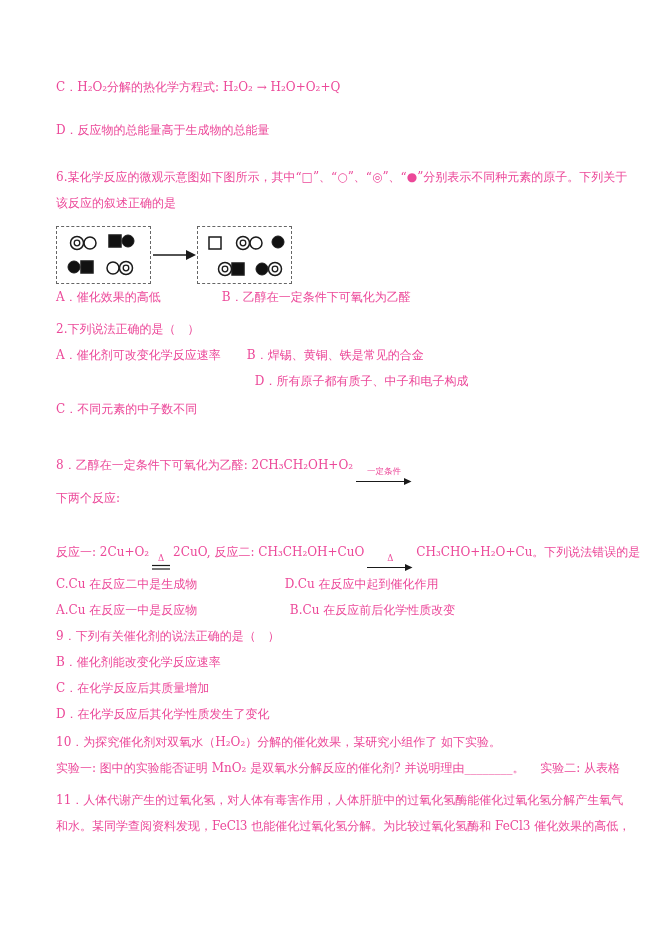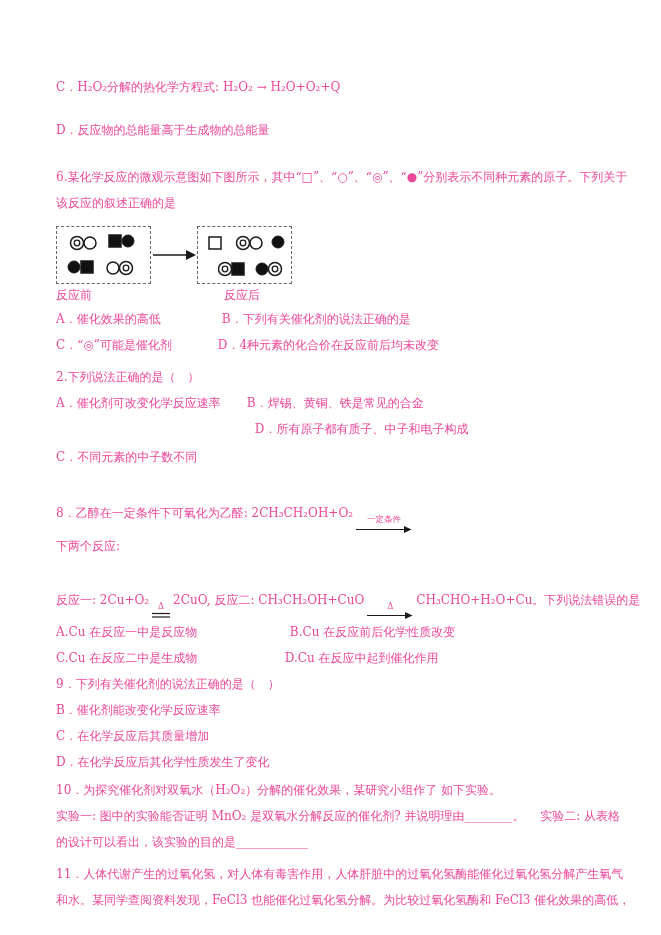--- a/index.html
+++ b/index.html
@@ -62,32 +62,24 @@
         <circle cx="58" cy="16" r="6" fill="none" stroke="#1a1a1a" stroke-width="1.5"></circle>
         <circle cx="80" cy="15" r="6" fill="#111" stroke="#1a1a1a" stroke-width="1"></circle>
         <circle cx="27" cy="42" r="6.5" fill="none" stroke="#1a1a1a" stroke-width="1.5"></circle>
         <circle cx="27" cy="42" r="2.8" fill="none" stroke="#1a1a1a" stroke-width="1.3"></circle>
         <rect x="34" y="36" width="12" height="12" stroke="#1a1a1a" stroke-width="1.5" fill="#111"></rect>
         <circle cx="64" cy="42" r="6" fill="#111" stroke="#1a1a1a" stroke-width="1"></circle>
         <circle cx="77" cy="42" r="6.5" fill="none" stroke="#1a1a1a" stroke-width="1.5"></circle>
         <circle cx="77" cy="42" r="2.8" fill="none" stroke="#1a1a1a" stroke-width="1.3"></circle>
       </svg>
   </div>
-  <div class="diagram-labels">
-    <span class="lblspacer">反应前</span>
-    <span>反应后</span>
-  </div>
 
   <p class="line">
     <span class="opt c162">A．催化效果的高低</span>
-    <span>B．下列有关催化剂的说法正确的是</span>
-  </p>
-  <p class="line">
-    <span class="opt c158">C．“◎”可能是催化剂</span>
-    <span>D．4种元素的化合价在反应前后均未改变</span>
+    <span>B．乙醇在一定条件下可氧化为乙醛</span>
   </p>
 
   <p class="line mt6">2.下列说法正确的是（　）</p>
   <p class="line">
     <span class="opt c187">A．催化剂可改变化学反应速率</span>
     <span>B．焊锡、黄铜、铁是常见的合金</span>
   </p>
   <p class="line">
     <span class="opt c195">C．不同元素的中子数不同</span>
     <span>D．所有原子都有质子、中子和电子构成</span>
@@ -114,33 +106,32 @@
     </span><span>2CuO, 反应二: CH₃CH₂OH+CuO</span><span class="cond-arrow">
       <span class="cond">Δ</span>
       <svg width="46" height="8" viewBox="0 0 46 8">
         <line x1="0" y1="4.5" x2="40" y2="4.5" stroke="#1a1a1a" stroke-width="1.2"></line>
         <path d="M38 1 L45.5 4.5 L38 8 Z" fill="#1a1a1a"></path>
       </svg>
     </span><span>CH₃CHO+H₂O+Cu。下列说法错误的是</span>
   </p>
 
   <p class="line">
+    <span class="opt c225">C.Cu 在反应二中是生成物</span>
+    <span>D.Cu 在反应中起到催化作用</span>
+  </p>
+  <p class="line">
     <span class="opt c230">A.Cu 在反应一中是反应物</span>
     <span>B.Cu 在反应前后化学性质改变</span>
-  </p>
-  <p class="line">
-    <span class="opt c225">C.Cu 在反应二中是生成物</span>
-    <span>D.Cu 在反应中起到催化作用</span>
   </p>
 
   <p class="line">9．下列有关催化剂的说法正确的是（　）</p>
   <p class="line">B．催化剂能改变化学反应速率</p>
   <p class="line">C．在化学反应后其质量增加</p>
   <p class="line">D．在化学反应后其化学性质发生了变化</p>
 
   <p class="line mt2">10．为探究催化剂对双氧水（H₂O₂）分解的催化效果，某研究小组作了 如下实验。</p>
   <p class="line">实验一: 图中的实验能否证明 MnO₂ 是双氧水分解反应的催化剂? 并说明理由________。　 实验二: 从表格</p>
-  <p class="line">的设计可以看出，该实验的目的是____________</p>
 
   <p class="line mt6">11．人体代谢产生的过氧化氢，对人体有毒害作用，人体肝脏中的过氧化氢酶能催化过氧化氢分解产生氧气</p>
   <p class="line">和水。某同学查阅资料发现，FeCl3 也能催化过氧化氢分解。为比较过氧化氢酶和 FeCl3 催化效果的高低，</p>
 
 </div>
 
 </body></html>

